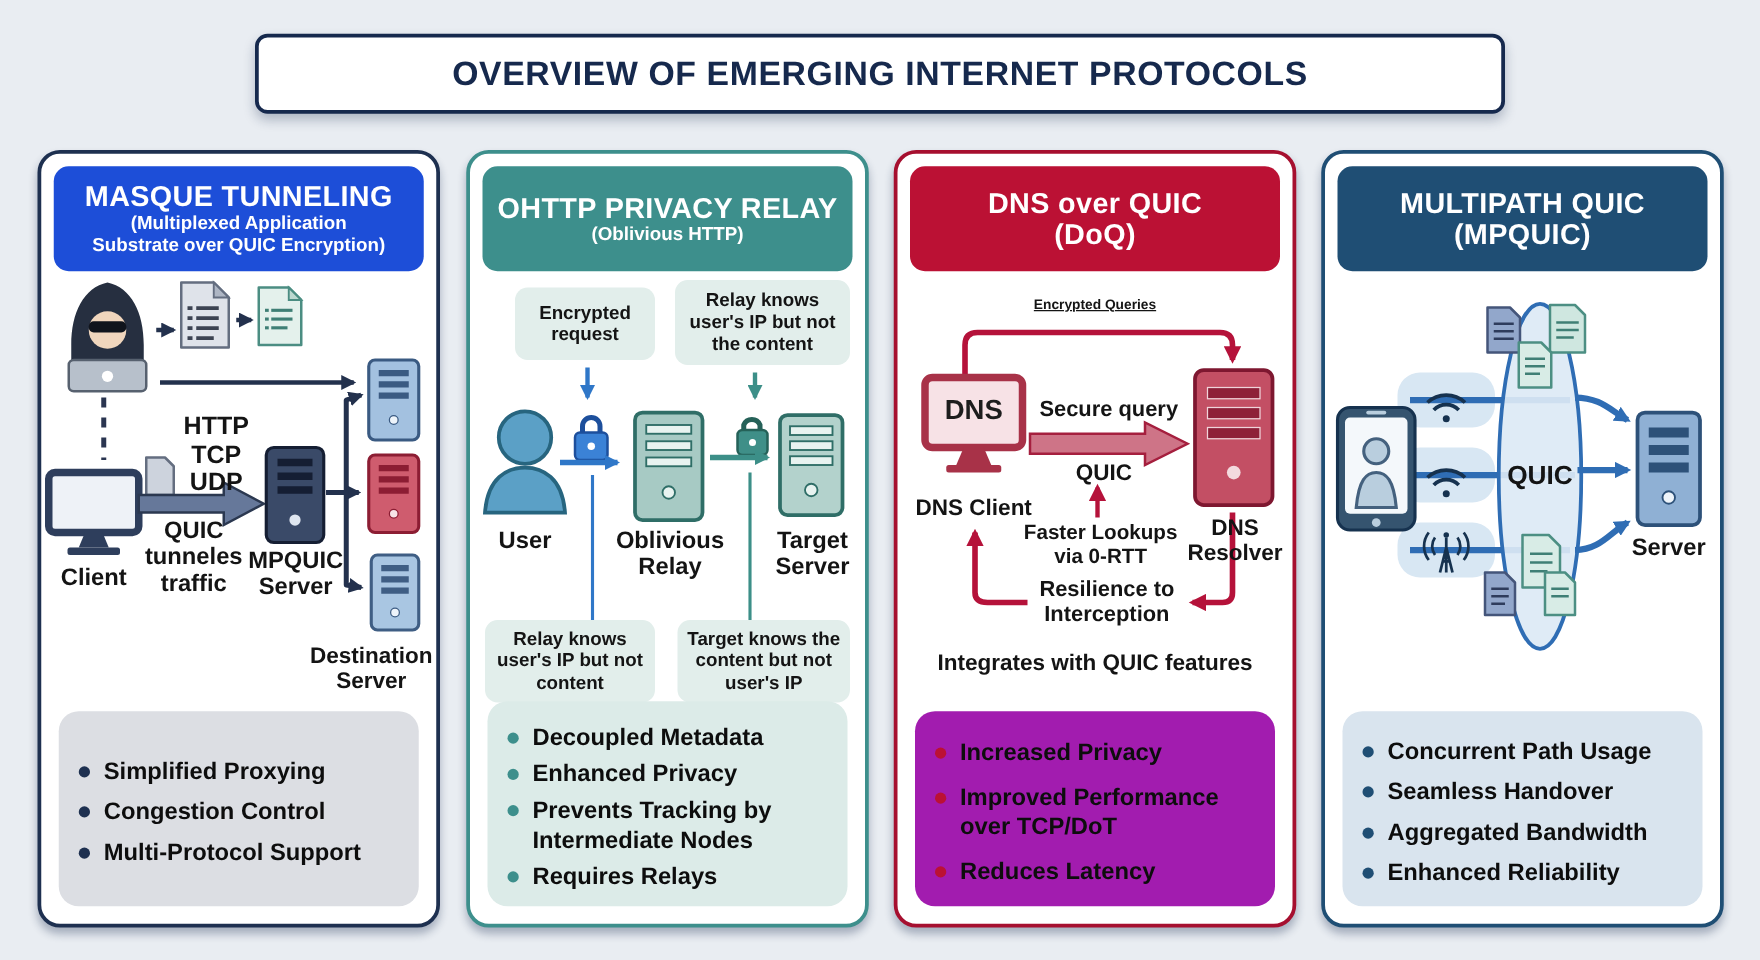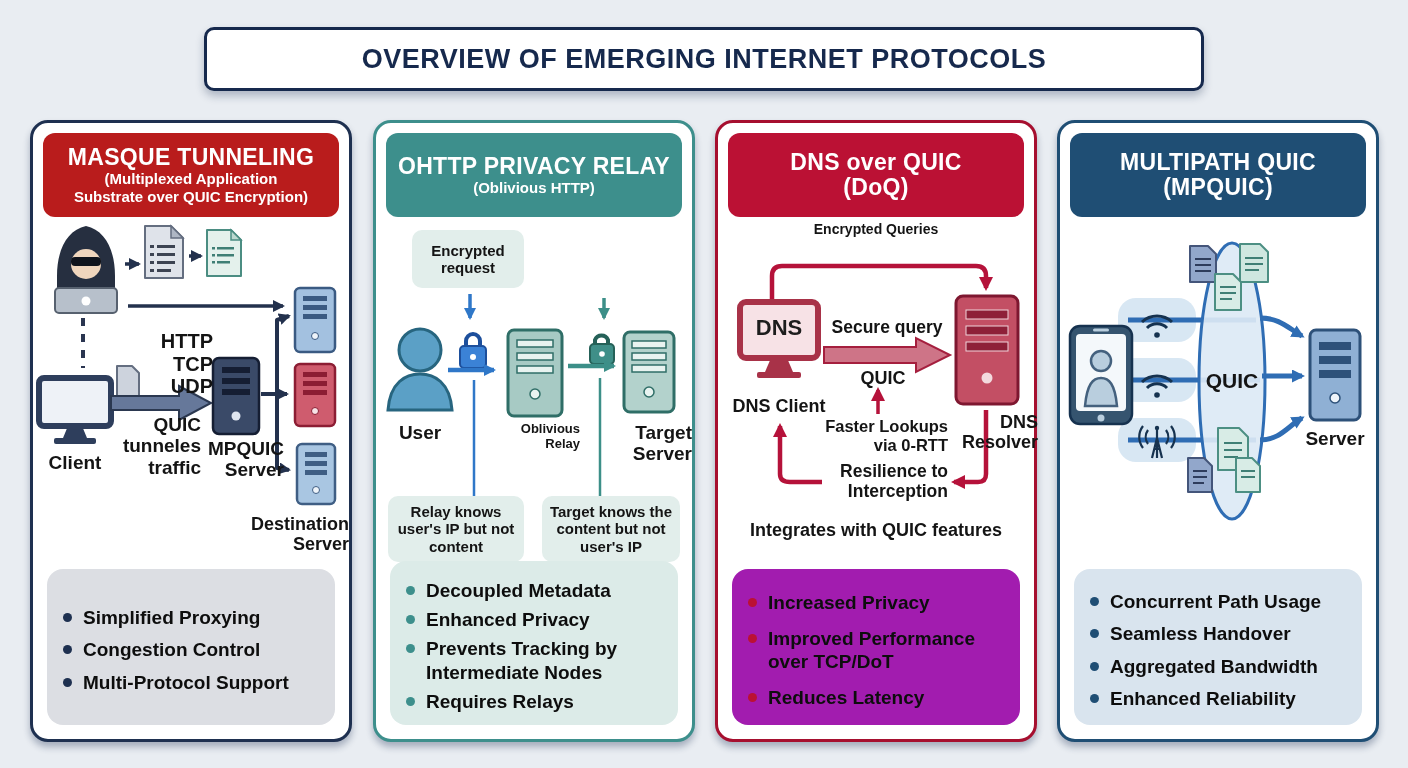--- a/index.html
+++ b/index.html
@@ -27,32 +27,32 @@
   .panel.p1 { left:30px;  border-color:#1e3050; }
   .panel.p2 { left:373px; border-color:#3d8f8c; }
   .panel.p3 { left:715px; border-color:#a60f2f; }
   .panel.p4 { left:1057px; border-color:#1f4e74; }
 
   .panel-header {
     position:absolute; left:10px; right:10px; top:10px; height:84px;
     border-radius:12px; color:#fff; text-align:center;
     display:flex; flex-direction:column; align-items:center; justify-content:center;
   }
-  .p1 .panel-header { background:#b91c1c; }
+  .p1 .panel-header { background:#1d4ed8; }
   .p2 .panel-header { background:#3d8f8c; }
   .p3 .panel-header { background:#bb1134; }
   .p4 .panel-header { background:#1f4e74; }
   .panel-header .t { font-size:23px; font-weight:800; letter-spacing:.3px; line-height:1.1; }
   .panel-header .s { font-size:15px; font-weight:700; line-height:1.18; }
 
   .diagram { position:absolute; left:0; top:95px; width:316px; height:350px; }
   .diagram svg { position:absolute; left:0; top:0; }
 
   .lbl { position:absolute; font-weight:700; color:#141414; text-align:center; line-height:1.13; }
-  .lbl span { display:block;text-align:right; }
+  .lbl span { display:block; }
 
   .callout {
     position:absolute; background:#e2eeeb; border-radius:10px;
     font-size:15px; font-weight:700; color:#141414; text-align:center; line-height:1.16;
     display:flex; align-items:center; justify-content:center; padding:4px 6px;
   }
 
   
   .bullets {
     position:absolute; left:14px; right:14px; top:446px; bottom:14px;
@@ -275,23 +275,24 @@
         <rect x="8" y="21" width="34" height="7" fill="#e8f3f0" stroke="#2f6e67" stroke-width="1.5"></rect>
         <rect x="8" y="33" width="34" height="7" fill="#e8f3f0" stroke="#2f6e67" stroke-width="1.5"></rect>
         <circle cx="25" cy="60" r="5" fill="#e8f3f0" stroke="#2f6e67" stroke-width="1.5"></circle>
       </g>
 
       <line x1="98" y1="162" x2="98" y2="278" stroke="#2f77c8" stroke-width="2.5"></line>
       <line x1="224" y1="160" x2="224" y2="278" stroke="#3c8f88" stroke-width="2.5"></line>
     </svg>
 
     <div class="callout" style="left:36px; top:12px; width:112px; height:58px;">Encrypted request</div>
+    <div class="callout" style="left:164px; top:6px; width:140px; height:68px;">Relay knows user's IP but not the content</div>
 
     <div class="lbl" style="left:8px; top:204px; width:72px; font-size:19px;">User</div>
-    <div class="lbl" style="left:116px; top:204px; width:88px; font-size:13px;">
+    <div class="lbl" style="left:116px; top:204px; width:88px; font-size:19px;">
       <span>Oblivious</span>
         <span>Relay</span>
     </div>
     <div class="lbl" style="left:232px; top:204px; width:84px; font-size:19px;">
       <span>Target</span>
         <span>Server</span>
     </div>
 
     <div class="callout" style="left:12px; top:278px; width:136px; height:66px;">Relay knows user's IP but not content</div>
     <div class="callout" style="left:166px; top:278px; width:138px; height:66px;">Target knows the content but not user's IP</div>
@@ -350,21 +351,21 @@
         <rect x="10" y="14" width="42" height="9" fill="#8e2038" stroke="#f0d4da" stroke-width="1"></rect>
         <rect x="10" y="30" width="42" height="9" fill="#8e2038" stroke="#f0d4da" stroke-width="1"></rect>
         <rect x="10" y="46" width="42" height="9" fill="#8e2038" stroke="#f0d4da" stroke-width="1"></rect>
         <circle cx="31" cy="82" r="5.5" fill="#f3dade"></circle>
       </g>
 
       <path d="M268,192 L268,256 Q268,264 260,264 L236,264" fill="none" stroke="#b5123a" stroke-width="4.5" marker-end="url(#m3)"></path>
       <path d="M104,264 L72,264 Q62,264 62,256 L62,208" fill="none" stroke="#b5123a" stroke-width="4.5" marker-end="url(#m3)"></path>
     </svg>
 
-    <div class="lbl" style="left:58px; top:4px; width:200px; font-size:14px;">Encrypted Queries</div>
+    <div class="lbl" style="left:58px; top:20px; width:200px; font-size:11px;text-decoration:underline;">Encrypted Queries</div>
     <div class="lbl" style="left:22px; top:98px; width:78px; font-size:22px; color:#1d1d1d;">DNS</div>
     <div class="lbl" style="left:12px; top:178px; width:98px; font-size:18px;">DNS Client</div>
     <div class="lbl" style="left:104px; top:100px; width:130px; font-size:17.5px;">Secure query</div>
     <div class="lbl" style="left:110px; top:150px; width:110px; font-size:18px;">QUIC</div>
     <div class="lbl" style="left:95px; top:199px; width:135px; font-size:16.5px;">
       <span>Faster Lookups</span>
         <span>via 0-RTT</span>
     </div>
     <div class="lbl" style="left:220px; top:194px; width:100px; font-size:18px;">
       <span>DNS</span>

